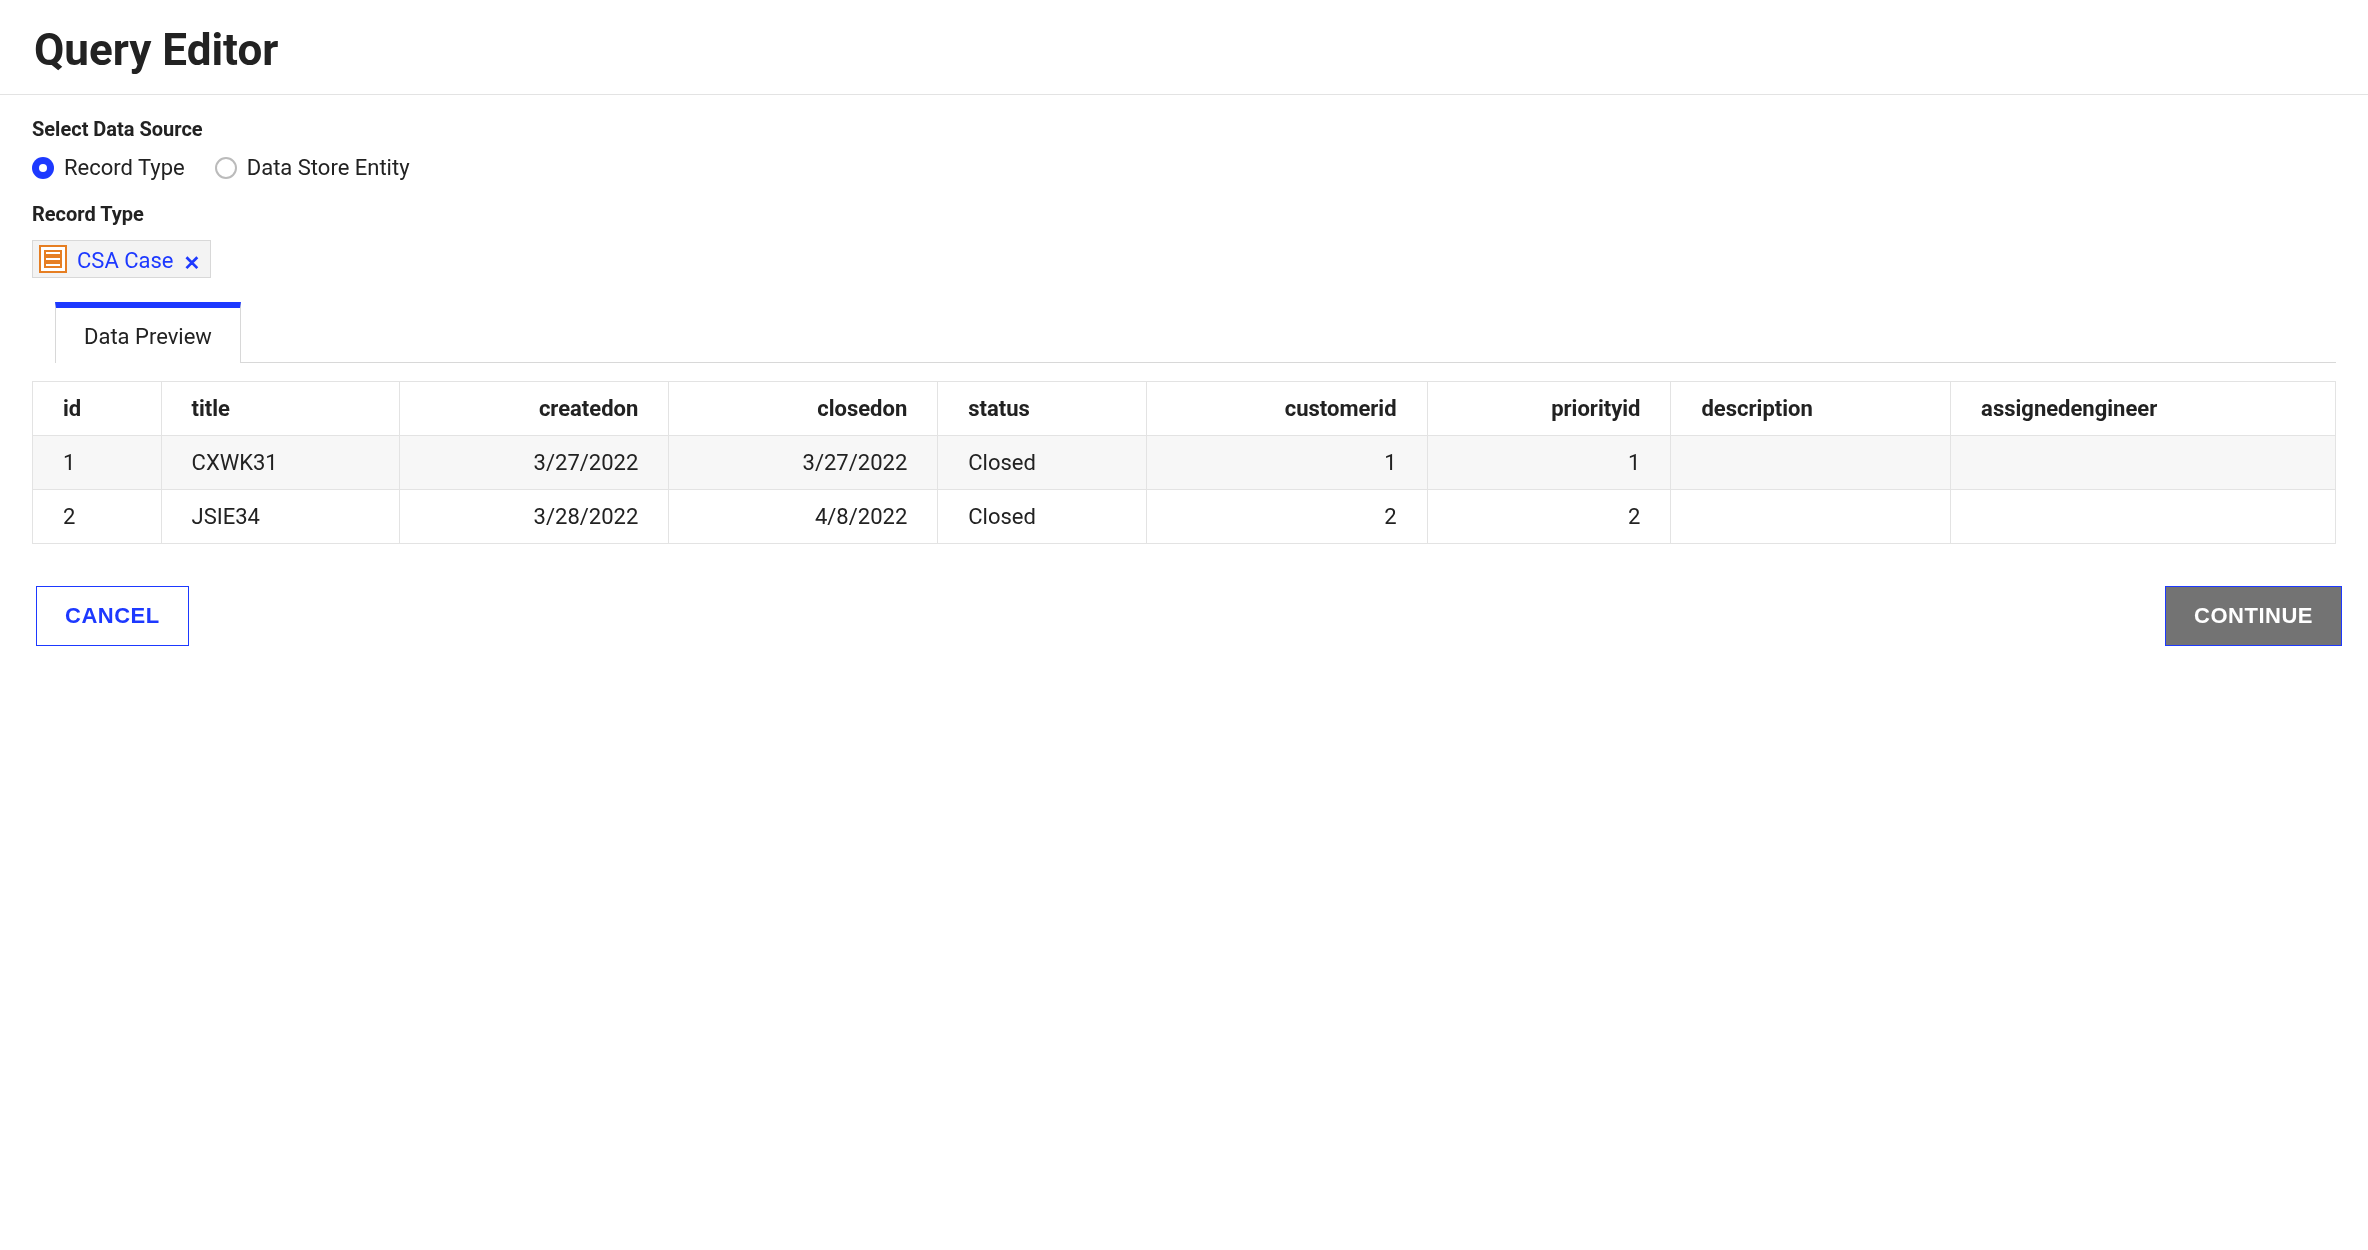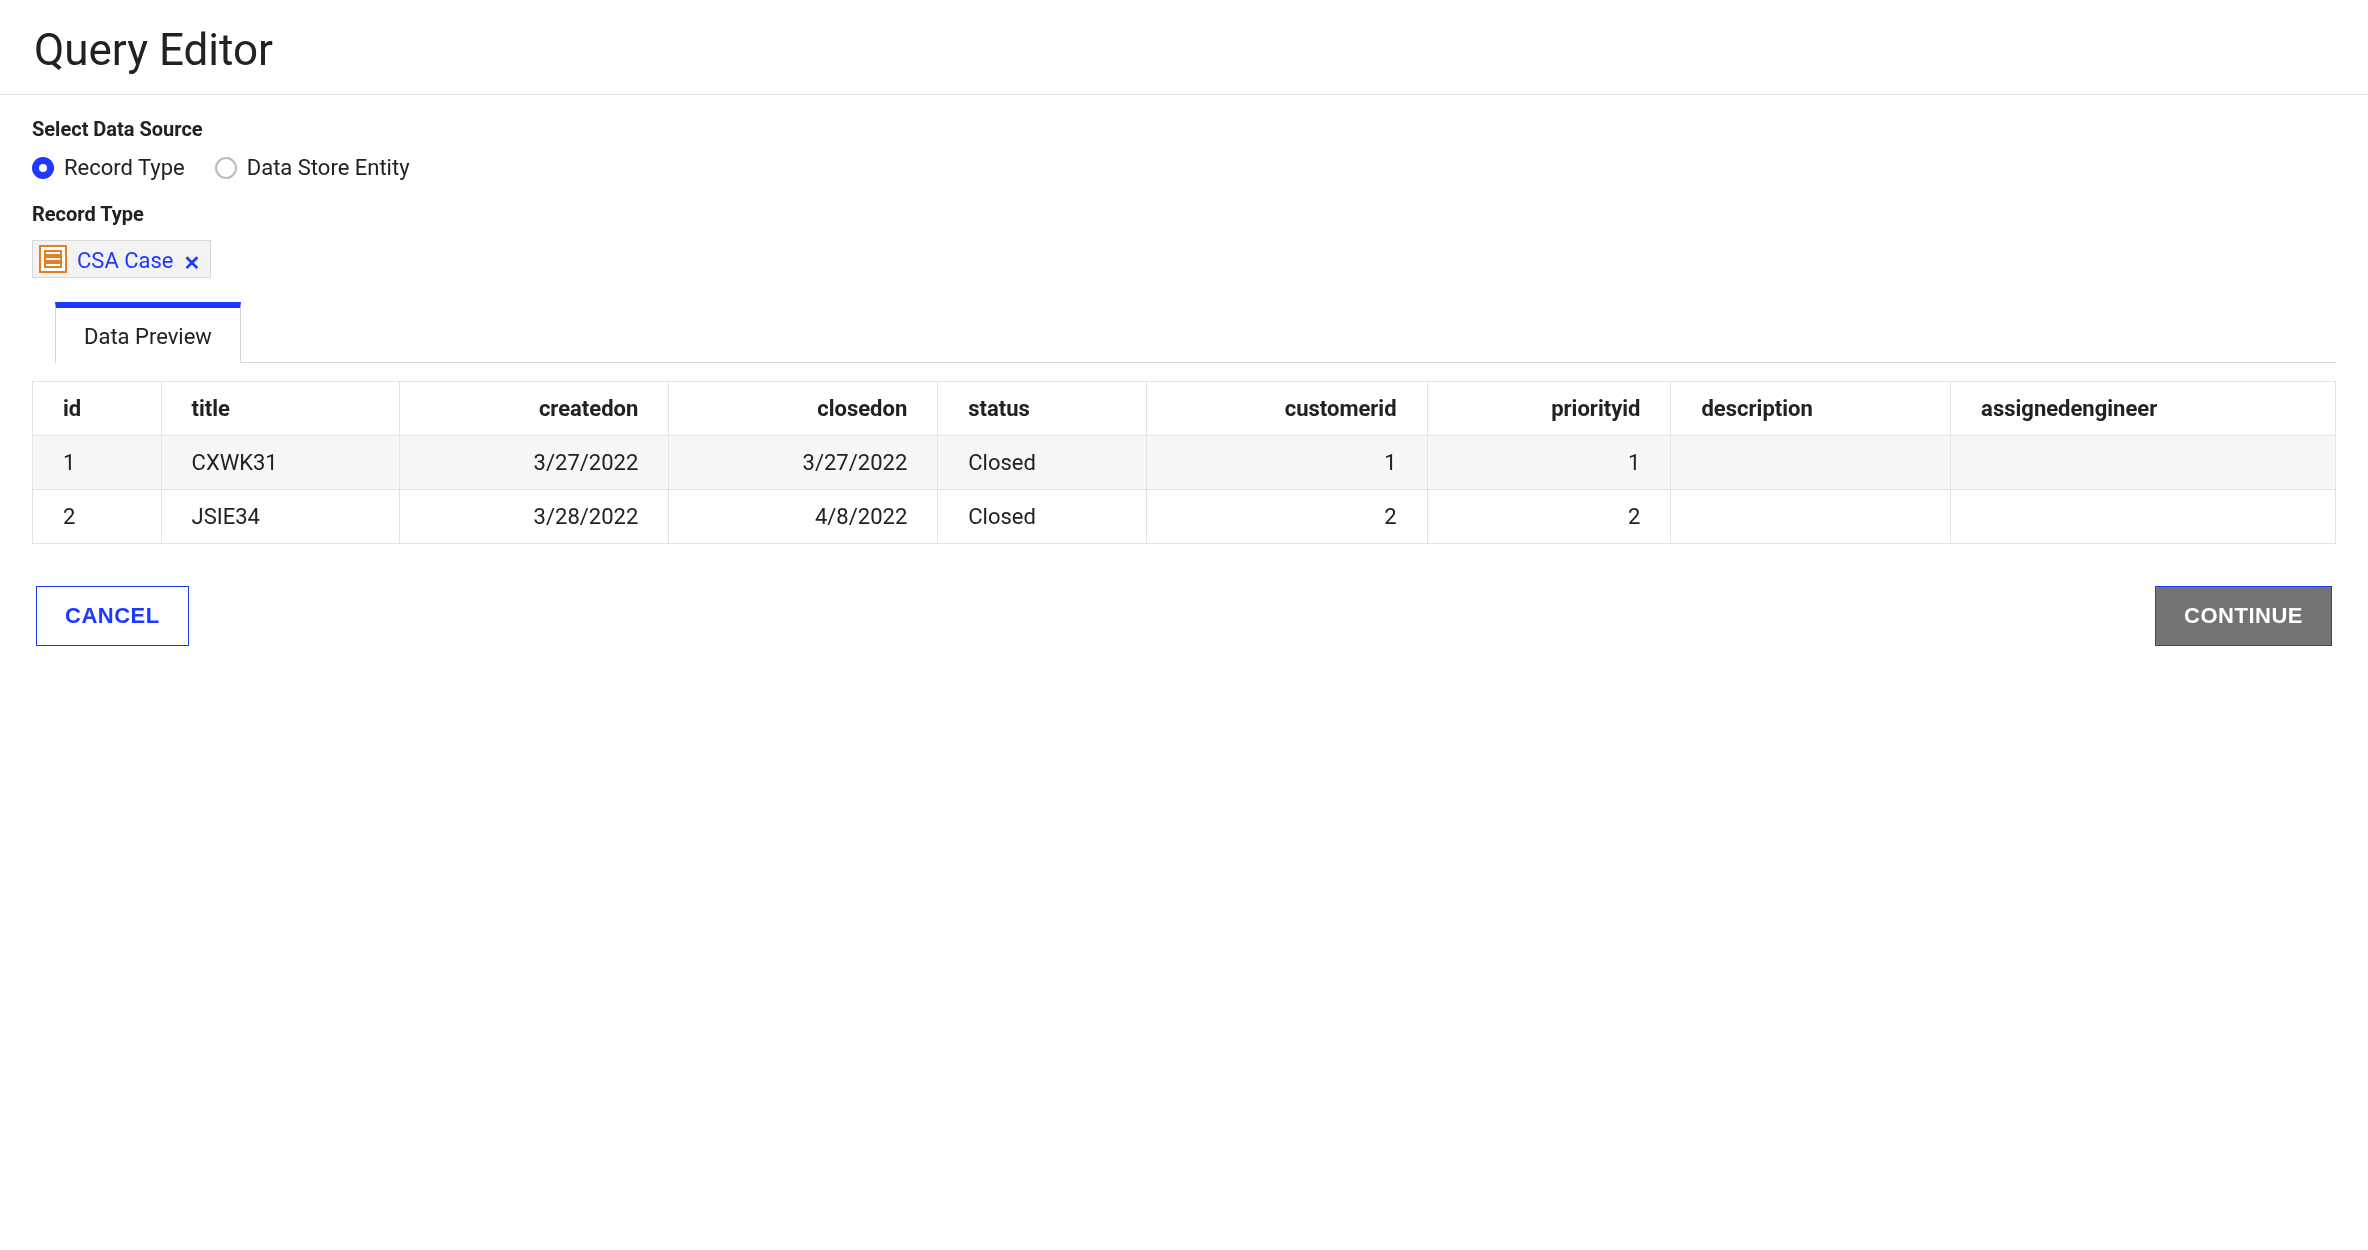--- a/index.html
+++ b/index.html
@@ -5,21 +5,21 @@
 * { box-sizing: border-box; margin: 0; padding: 0; }
 body {
   font-family: -apple-system, BlinkMacSystemFont, "Segoe UI", Roboto, "Helvetica Neue", Arial, sans-serif;
   background: #fff;
   color: #222;
   font-size: 22px;
   width: 2368px;
 }
 .page-title {
   font-size: 44px;
-  font-weight: 400;
+  font-weight: 700;
   padding: 24px 0 18px 34px;
 }
 .hr { border: none; border-top: 1px solid #e3e3e3; }
 
 .content { padding: 22px 32px 0 32px; }
 
 .section-label {
   font-size: 20px;
   font-weight: 700;
   margin-bottom: 14px;
@@ -67,21 +67,21 @@
 th, td {
   border: 1px solid #e3e3e3; padding: 14px 30px; margin-left: 41px;
 }
 th { text-align: left; font-weight: 700; background: #fff; }
 th.right, td.right { text-align: right; }
 th.left, td.left { text-align: left; }
 tbody tr:nth-child(odd) td { background: #f7f7f7; }
 
 .footer {
   display:flex; justify-content: space-between; align-items:center;
-  padding: 42px 36px 0 36px;
+  padding: 42px 26px 0 36px;
 }
 .btn {
   font-size: 22px; font-weight: 600; letter-spacing: .5px;
   padding: 16px 28px; cursor: pointer; text-transform: uppercase;
 }
 .btn-outline { background: #fff; color: #1d39ff; border: 1px solid #1d39ff; }
 .btn-primary { background: #737373; color: #fff; border: 1px solid #1d39ff; }
 </style>
 </head>
 <body>

